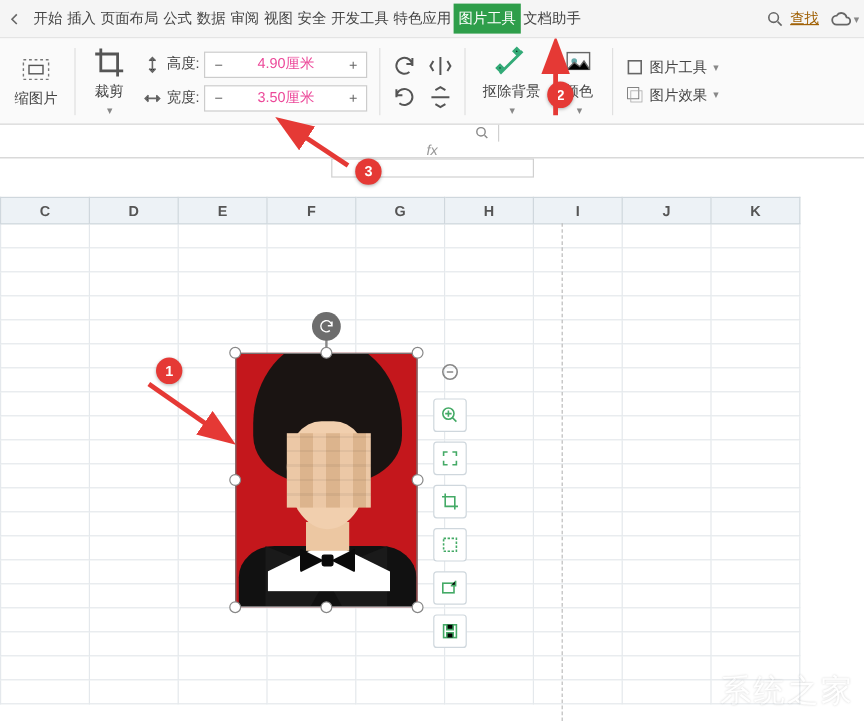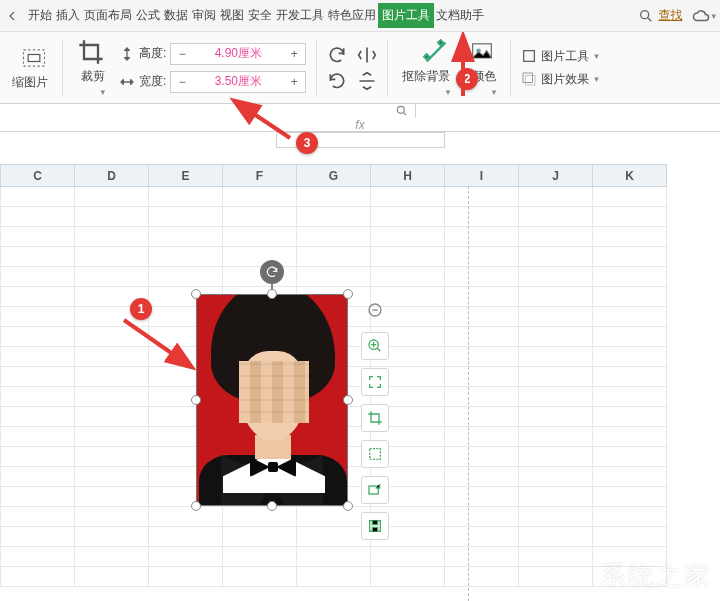--- a/index.html
+++ b/index.html
@@ -10,21 +10,21 @@
 .menu-caret { width: 16px; height: 16px; color: #666; margin-right: 6px; }
 .menu-item { padding: 4px 2px; color: #444; cursor: pointer; white-space: nowrap; }
 .menu-item.active { background: #2e9e4a; color: #fff; padding: 4px 4px; }
 .menubar-spacer { flex: 1; }
 .search-group { display: flex; align-items: center; gap: 4px; color: #a16207; margin-left: 8px; text-decoration: underline; }
 .cloud-icon { width: 18px; height: 18px; color: #666; margin-left: 10px; }
 
 
 .ribbon { display: flex; align-items: center; height: 72px; padding: 6px 8px; border-bottom: 1px solid #d0d0d0; background: #fafafa; gap: 10px; }
 .rib-group { display: flex; flex-direction: column; gap: 6px; }
-.rib-big { display: flex; flex-direction: column; align-items: flex-end; gap: 2px; color: #444; padding: 2px 4px; }
+.rib-big { display: flex; flex-direction: column; align-items: center; gap: 2px; color: #444; padding: 2px 4px; }
 .rib-big svg, .rib-big .glyph { width: 28px; height: 28px; }
 .rib-sep { width: 1px; height: 56px; background: #e0e0e0; }
 .dim-row { display: flex; align-items: center; gap: 4px; }
 .dim-icon { width: 16px; height: 16px; color: #666; }
 .dim-label { color: #444; }
 .spinner { display: flex; align-items: center; border: 1px solid #ccc; background: #fff; height: 22px; }
 .spin-btn { width: 22px; height: 20px; text-align: center; color: #666; cursor: pointer; line-height: 20px; }
 .spin-val { width: 90px; text-align: center; color: #ec4899; border: none; outline: none; }
 .checkbox-row { display: flex; align-items: center; gap: 4px; color: #444; }
 .chk { width: 14px; height: 14px; border: 1px solid #999; background: #fff; }

